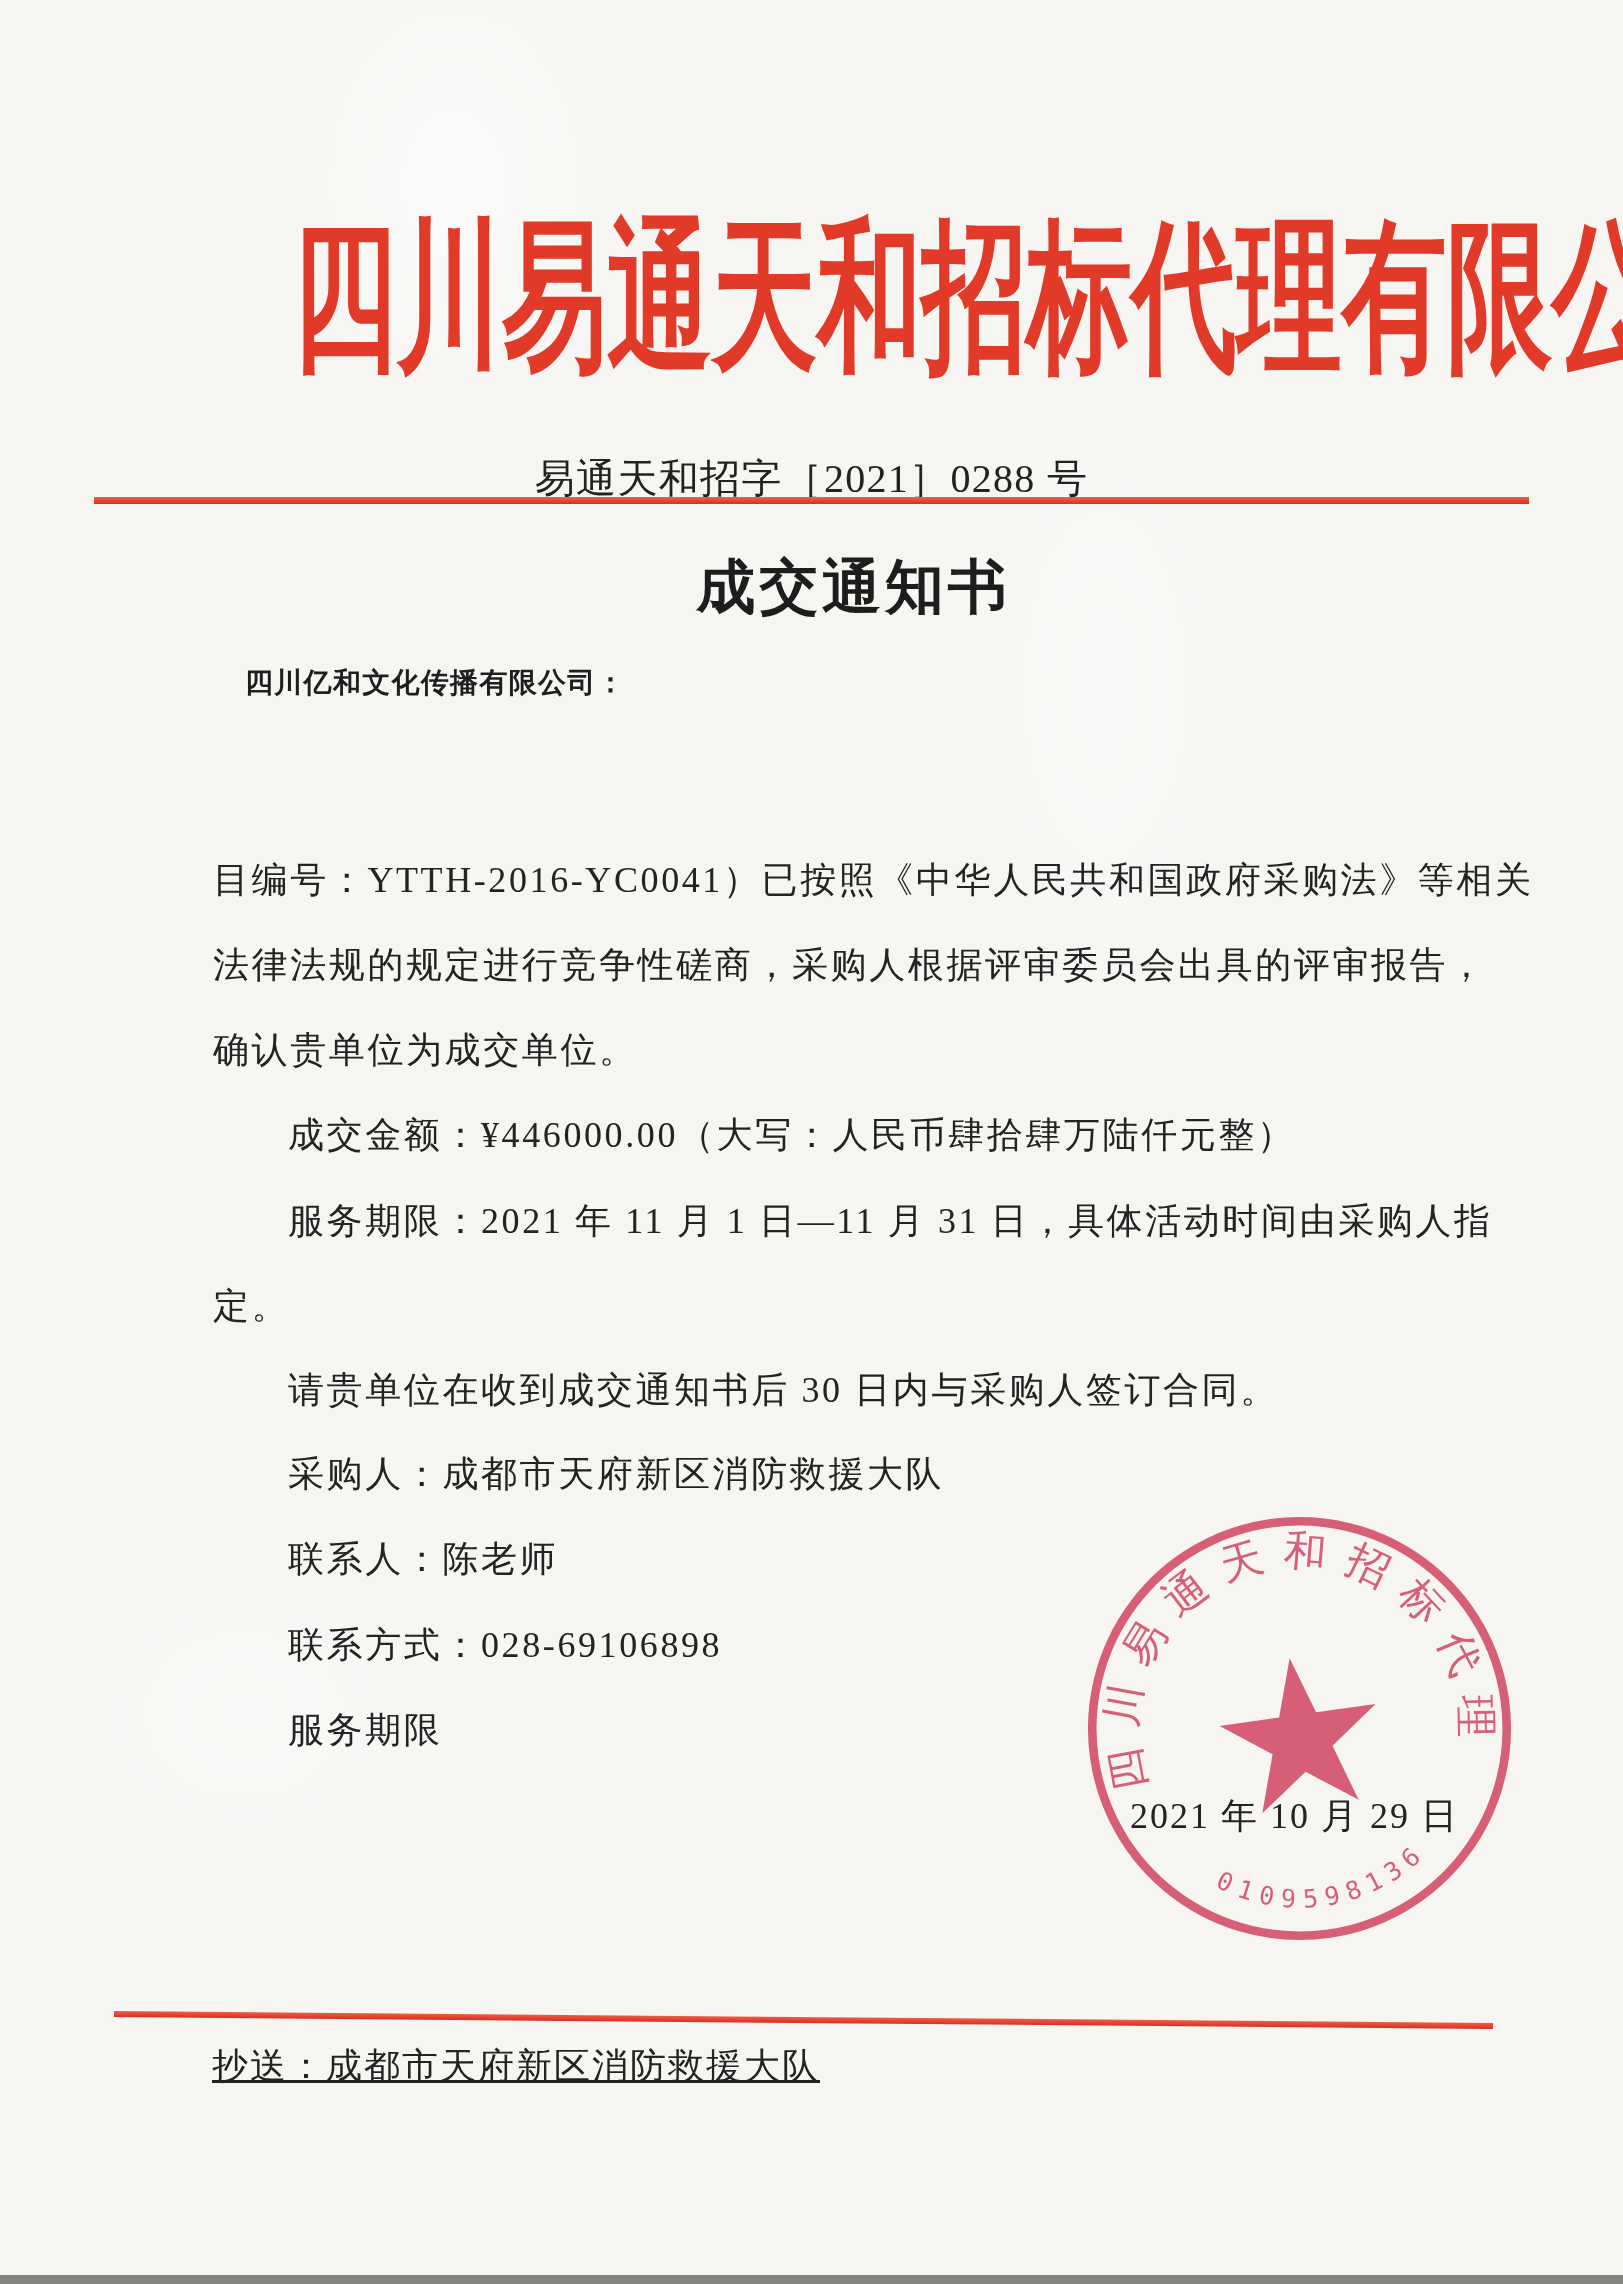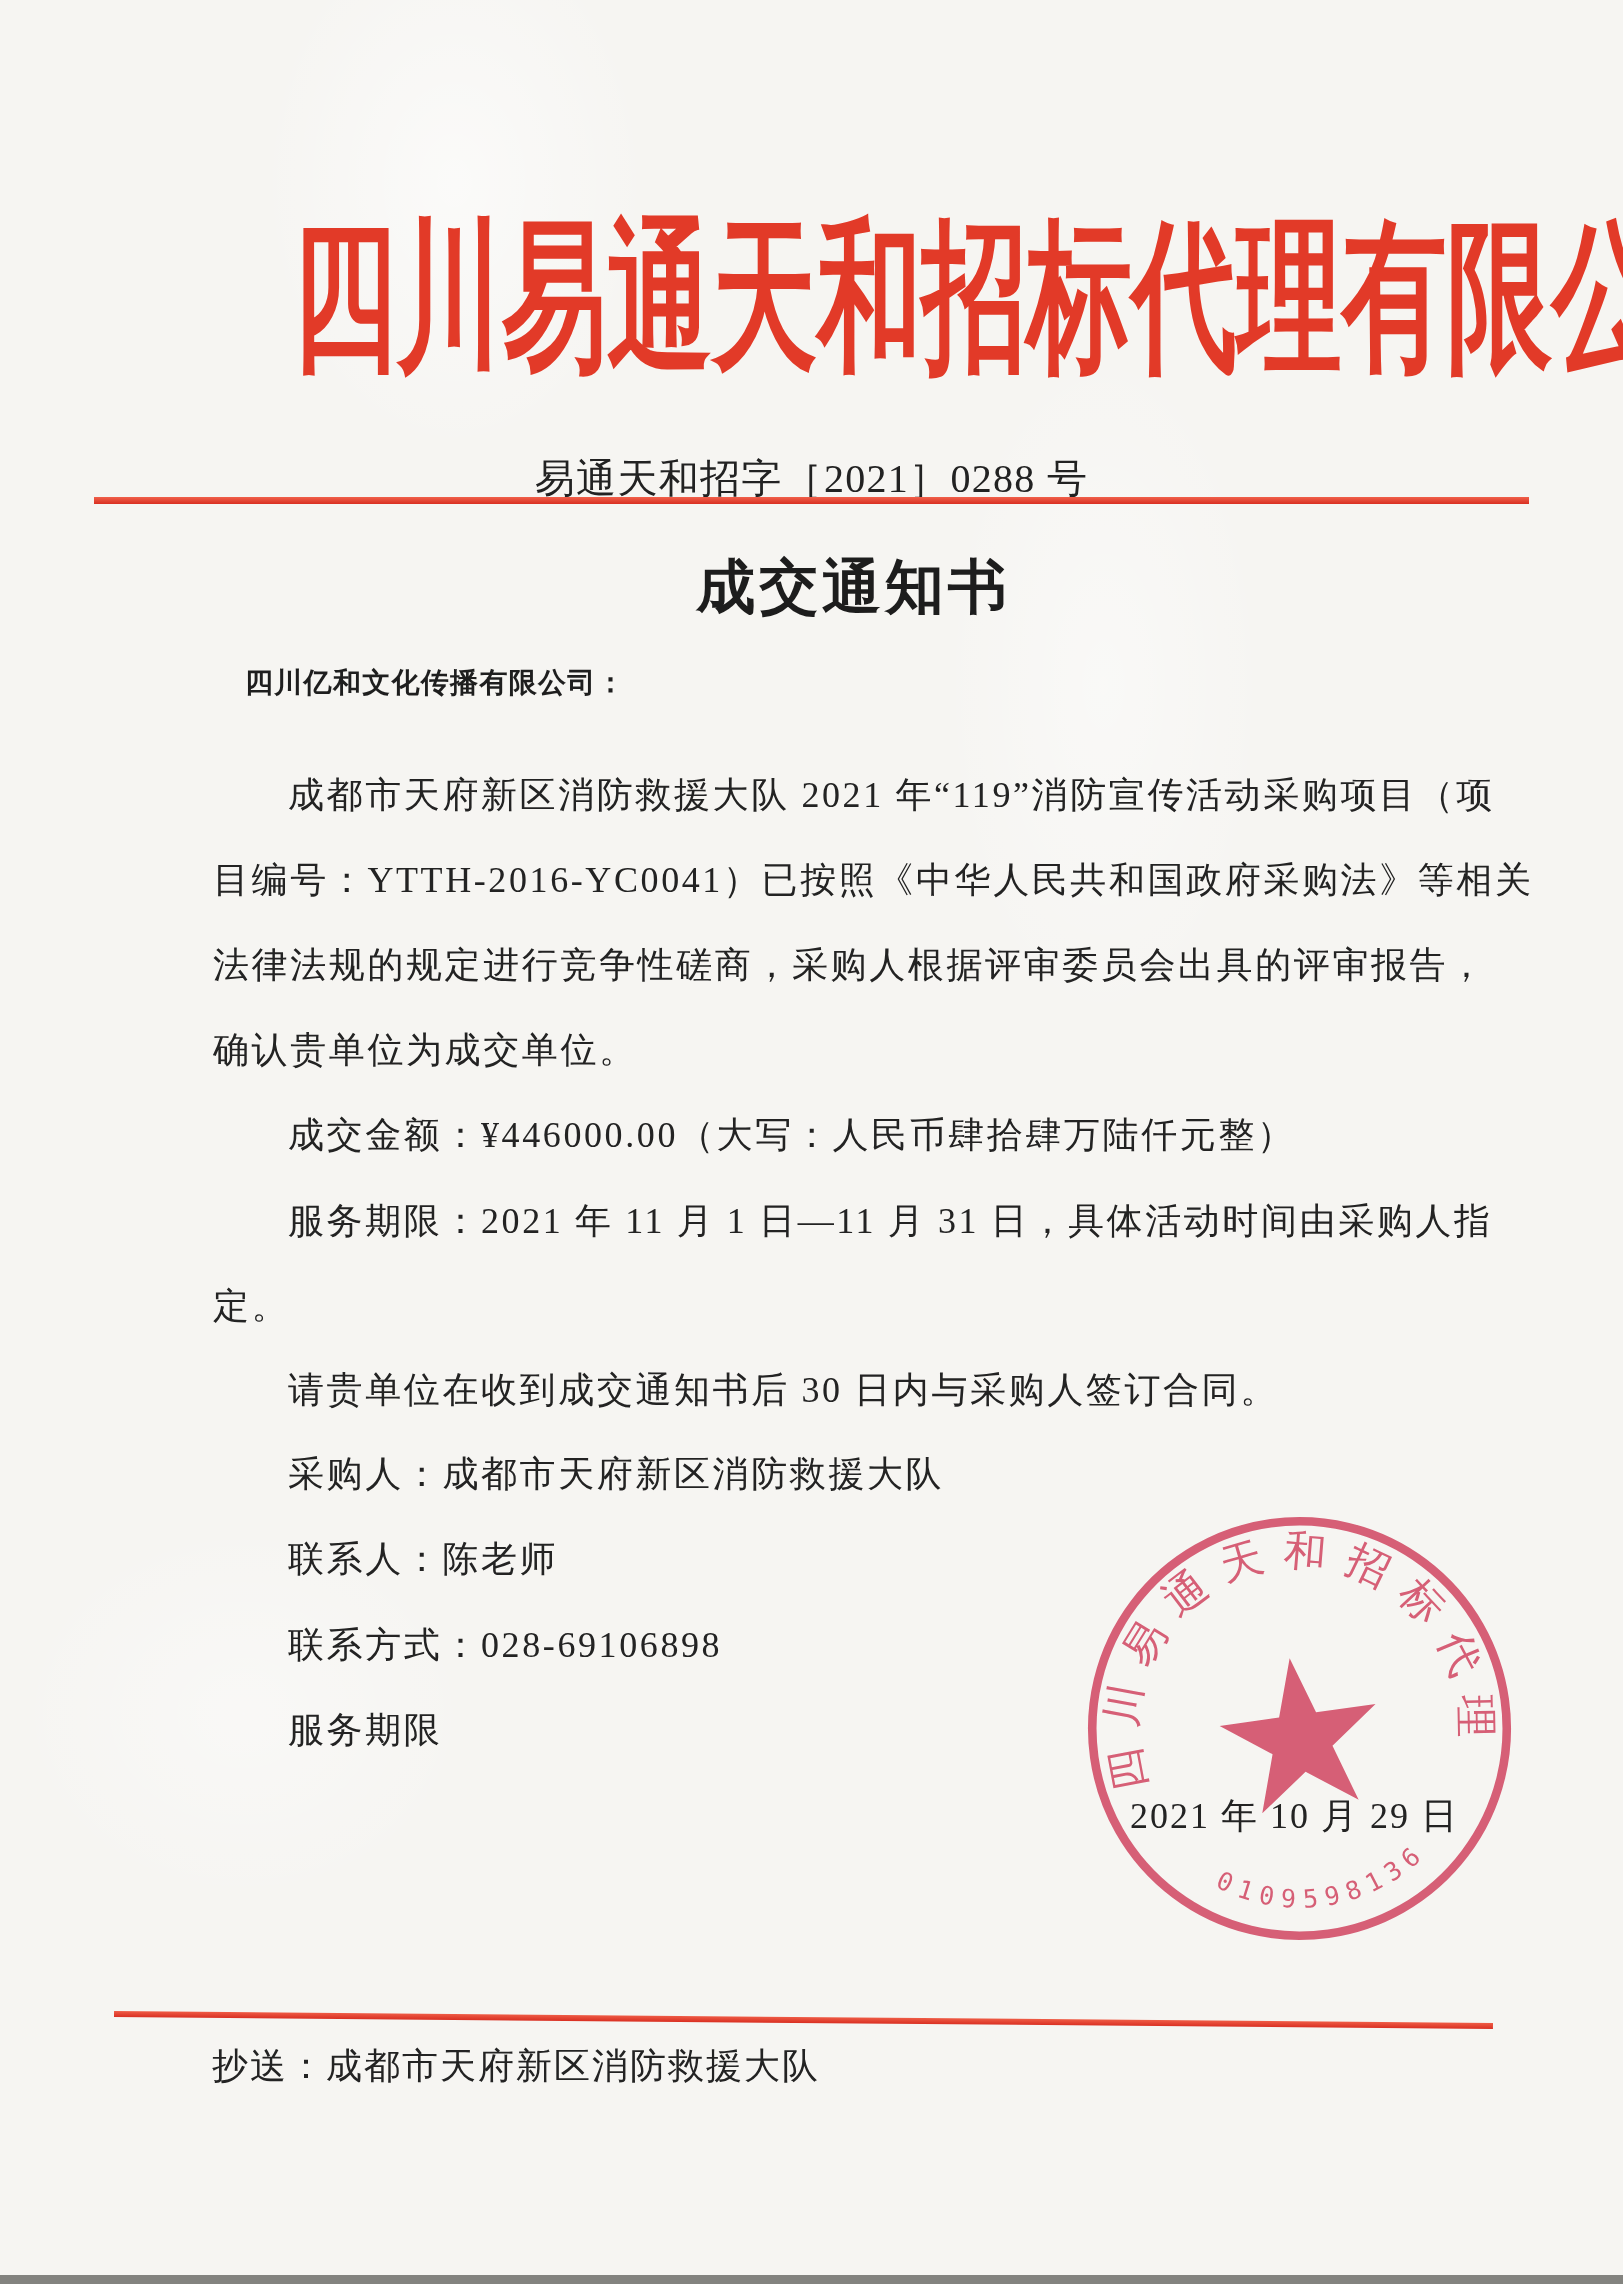--- a/index.html
+++ b/index.html
@@ -50,21 +50,21 @@
     position:absolute; left:1081px; top:1510px; width:437px; height:437px;
     transform:rotate(-8deg); opacity:.88; z-index:2;
   }
   .rule-bottom {
     position:absolute; top:2017px; left:114px; width:1379px; height:5.9px;
     background:linear-gradient(#ef5c46,#d92f22);
     transform:rotate(0.5deg);
   }
   .cc-line {
     position:absolute; top:2042px; left:212px;
-    font-size:36px; letter-spacing:2px; color:#232323;
+    font-size:36px; letter-spacing:2px; color:#232323;text-decoration:underline;
   }
   .scan-edge-bottom {
     position:absolute; left:0; bottom:0; width:100%; height:9px;
     background:#83837f;
   }
 </style>
 </head>
 <body>
 
 <div class="page">
@@ -72,21 +72,20 @@
   <div class="company-title">四川易通天和招标代理有限公司</div>
 
   <div class="ref-number">易通天和招字［2021］0288 号</div>
 
   <div class="rule-top"></div>
 
   <div class="doc-title">成交通知书</div>
 
   <div class="addressee">四川亿和文化传播有限公司：</div>
 
-  <div class="bline indent" style="top:771px">成都市天府新区消防救援大队 2021 年“119”消防宣传活动采购项目（项</div>
   <div class="bline" style="top:856px">目编号：YTTH-2016-YC0041）已按照《中华人民共和国政府采购法》等相关</div>
   <div class="bline" style="top:941px">法律法规的规定进行竞争性磋商，采购人根据评审委员会出具的评审报告，</div>
   <div class="bline" style="top:1026px">确认贵单位为成交单位。</div>
   <div class="bline indent" style="top:1111px">成交金额：¥446000.00（大写：人民币肆拾肆万陆仟元整）</div>
   <div class="bline indent" style="top:1197px">服务期限：2021 年 11 月 1 日—11 月 31 日，具体活动时间由采购人指</div>
   <div class="bline" style="top:1282px">定。</div>
   <div class="bline indent" style="top:1366px">请贵单位在收到成交通知书后 30 日内与采购人签订合同。</div>
   <div class="bline indent" style="top:1450px">采购人：成都市天府新区消防救援大队</div>
   <div class="bline indent" style="top:1535px">联系人：陈老师</div>
   <div class="bline indent" style="top:1621px">联系方式：028-69106898</div>

